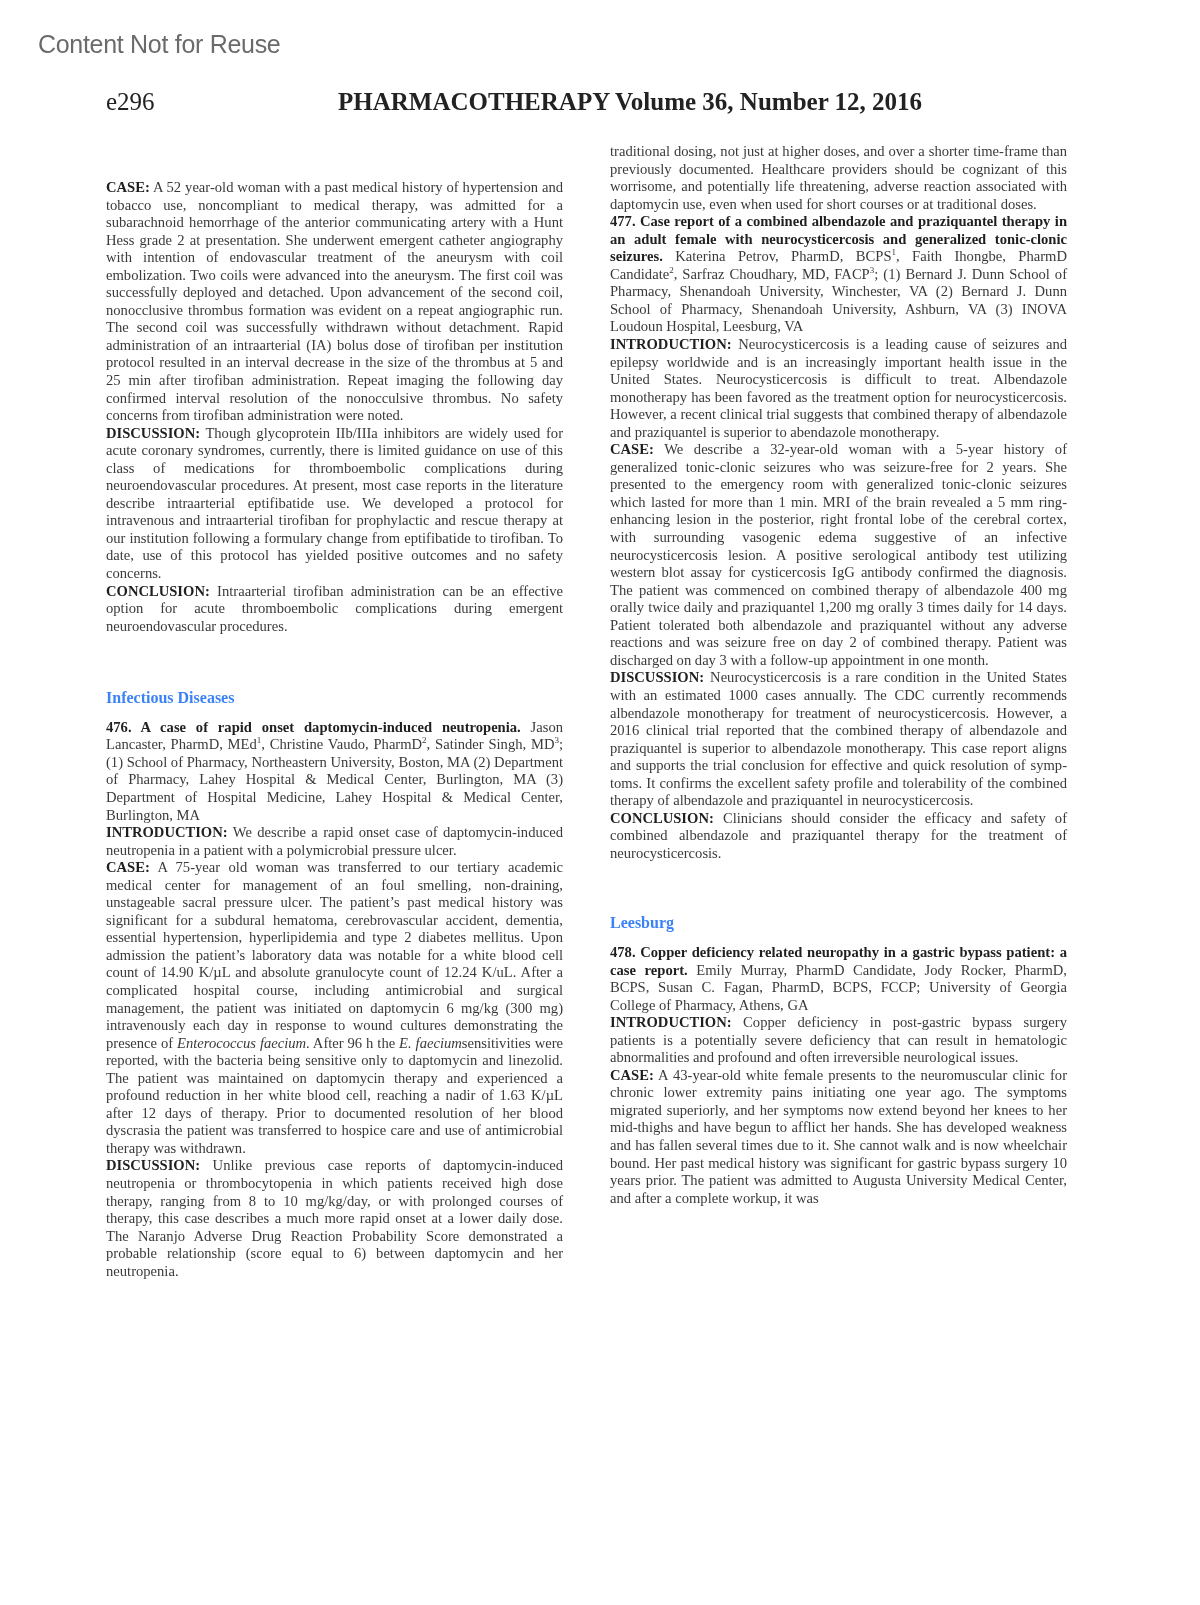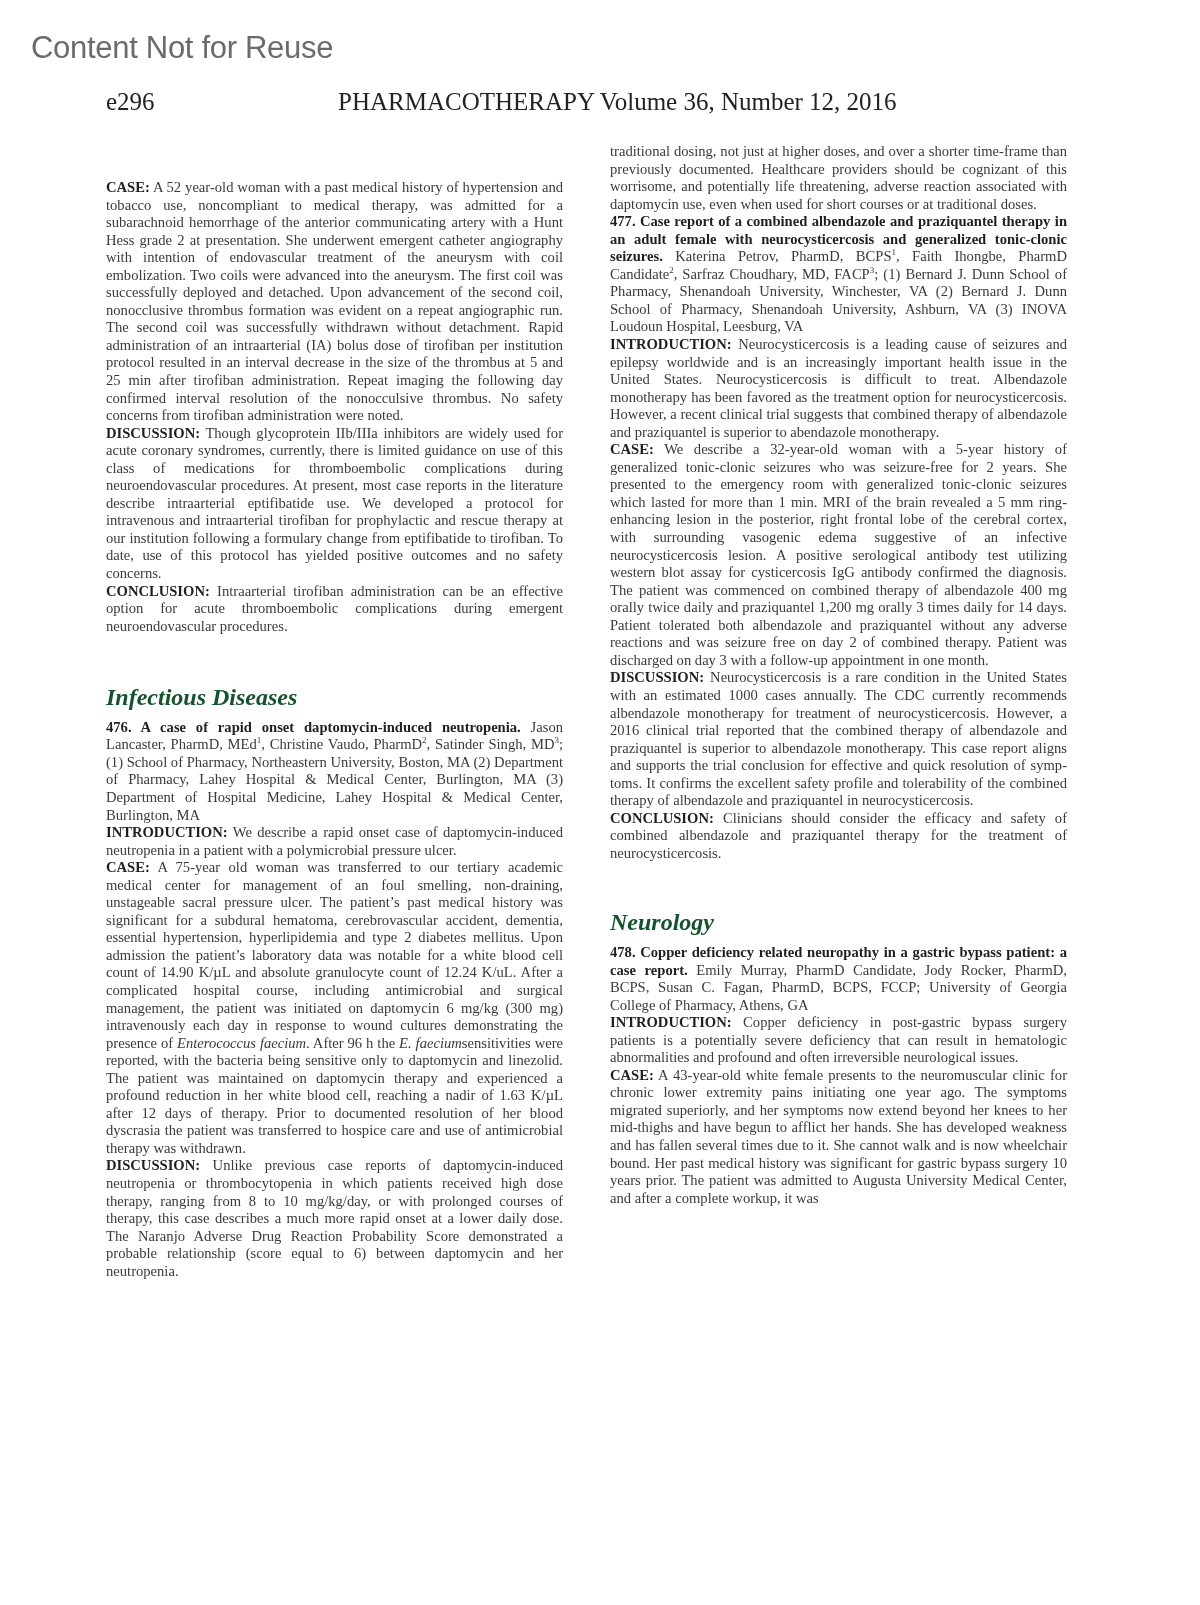--- a/index.html
+++ b/index.html
@@ -1,40 +1,40 @@
 <!DOCTYPE html>
 <html><head>
 <meta charset="utf-8">
 <style>
   html, body { margin: 0; padding: 0; background: #ffffff; }
   body { width: 1200px; height: 1605px; position: relative; overflow: hidden; }
   .watermark {
-    position: absolute; left: 31px; top: 30px;
-    font-family: "Liberation Sans", sans-serif; font-size: 31px; color: #6b6b6b;
+    position: absolute; left: 38px; top: 30px;
+    font-family: "Liberation Sans", sans-serif; font-size: 25px; color: #6b6b6b;
     letter-spacing: -0.3px;
   }
   .running-head {
     position: absolute; top: 88px; left: 106px; width: 960px; height: 30px;
     font-family: "Liberation Serif", serif; font-size: 25px; color: #222;
   }
   .running-head .pageno { position: absolute; left: 0; top: 0; }
-  .running-head .journal { position: absolute; left: 232px; top: 0; }
+  .running-head .journal { position: absolute; left: 232px; top: 0; font-weight: bold; }
   .col {
     position: absolute; top: 143px; width: 457px;
     font-family: "Liberation Serif", serif; font-size: 14.6px; line-height: 17.55px;
     color: #3a3a3a; text-align: justify; hyphens: manual;
   }
   .col.left { left: 106px; margin-top: 36px; }
   .col.right { left: 610px; }
   .col p { margin: 0; }
   .lbl { font-weight: bold; color: #1f1f1f; }
   .title { font-weight: bold; color: #1f1f1f; }
   .section-head {
-    font-family: "Liberation Serif", serif; font-weight: bold; font-size: 24px;
-    color: #14532d; text-align: left; margin: 0; font-style: italic;
+    font-family: "Liberation Serif", serif; font-weight: bold; font-size: 16px;
+    color: #3b82f6; text-align: left; margin: 0;
   }
   sup { font-size: 9px; line-height: 0; }
   .abs-block { margin: 0; }
 </style>
 </head>
 <body>
 
 <div class="watermark">Content Not for Reuse</div>
 
 <div class="running-head">
@@ -63,20 +63,20 @@
   <p>traditional dosing, not just at higher doses, and over a shorter time-frame than previously documented. Healthcare providers should be cognizant of this worrisome, and potentially life threat­ening, adverse reaction associated with daptomycin use, even when used for short courses or at traditional doses.</p>
 
   <div class="abs-block" style="">
     <p><span class="title">477. Case report of a combined albendazole and praziquantel therapy in an adult female with neurocysticercosis and generalized tonic-clonic seizures.</span><span> Katerina Petrov, PharmD, BCPS</span><sup>1</sup><span>, Faith Ihongbe, PharmD Candidate</span><sup>2</sup><span>, Sarfraz Choudhary, MD, FACP</span><sup>3</sup><span>; (1) Bernard J. Dunn School of Pharmacy, Shenandoah University, Winchester, VA (2) Bernard J. Dunn School of Pharmacy, Shenandoah University, Ashburn, VA (3) INOVA Loudoun Hospital, Leesburg, VA</span></p>
     <p><span class="lbl">INTRODUCTION:</span><span> Neurocysticercosis is a leading cause of sei­zures and epilepsy worldwide and is an increasingly important health issue in the United States. Neurocysticercosis is difficult to treat. Albendazole monotherapy has been favored as the treat­ment option for neurocysticercosis. However, a recent clinical trial suggests that combined therapy of albendazole and prazi­quantel is superior to abendazole monotherapy.</span></p>
     <p><span class="lbl">CASE:</span><span> We describe a 32-year-old woman with a 5-year history of generalized tonic-clonic seizures who was seizure-free for 2 years. She presented to the emergency room with generalized tonic-clo­nic seizures which lasted for more than 1 min. MRI of the brain revealed a 5 mm ring-enhancing lesion in the posterior, right frontal lobe of the cerebral cortex, with surrounding vasogenic edema suggestive of an infective neurocysticercosis lesion. A posi­tive serological antibody test utilizing western blot assay for cys­ticercosis IgG antibody confirmed the diagnosis. The patient was commenced on combined therapy of albendazole 400 mg orally twice daily and praziquantel 1,200 mg orally 3 times daily for 14 days. Patient tolerated both albendazole and praziquantel without any adverse reactions and was seizure free on day 2 of combined therapy. Patient was discharged on day 3 with a fol­low-up appointment in one month.</span></p>
     <p><span class="lbl">DISCUSSION:</span><span> Neurocysticercosis is a rare condition in the Uni­ted States with an estimated 1000 cases annually. The CDC cur­rently recommends albendazole monotherapy for treatment of neurocysticercosis. However, a 2016 clinical trial reported that the combined therapy of albendazole and praziquantel is superior to albendazole monotherapy. This case report aligns and supports the trial conclusion for effective and quick resolution of symp­toms. It confirms the excellent safety profile and tolerability of the combined therapy of albendazole and praziquantel in neuro­cysticercosis.</span></p>
     <p><span class="lbl">CONCLUSION:</span><span> Clinicians should consider the efficacy and safety of combined albendazole and praziquantel therapy for the treatment of neurocysticercosis.</span></p>
   </div>
 
-  <h2 class="section-head" style="margin-top:52px; margin-bottom:12px;">Neurology</h2>
+  <h2 class="section-head" style="margin-top:52px; margin-bottom:12px;">Leesburg</h2>
 
   <div class="abs-block">
     <p><span class="title">478. Copper deficiency related neuropathy in a gastric bypass patient: a case report.</span><span> Emily Murray, PharmD Candidate, Jody Rocker, PharmD, BCPS, Susan C. Fagan, PharmD, BCPS, FCCP; University of Georgia College of Pharmacy, Athens, GA</span></p>
     <p><span class="lbl">INTRODUCTION:</span><span> Copper deficiency in post-gastric bypass sur­gery patients is a potentially severe deficiency that can result in hematologic abnormalities and profound and often irreversible neurological issues.</span></p>
     <p><span class="lbl">CASE:</span><span> A 43-year-old white female presents to the neuromuscular clinic for chronic lower extremity pains initiating one year ago. The symptoms migrated superiorly, and her symptoms now extend beyond her knees to her mid-thighs and have begun to afflict her hands. She has developed weakness and has fallen sev­eral times due to it. She cannot walk and is now wheelchair bound. Her past medical history was significant for gastric bypass surgery 10 years prior. The patient was admitted to Augusta University Medical Center, and after a complete workup, it was</span></p>
   </div>
 </div>
 
 </body></html>

